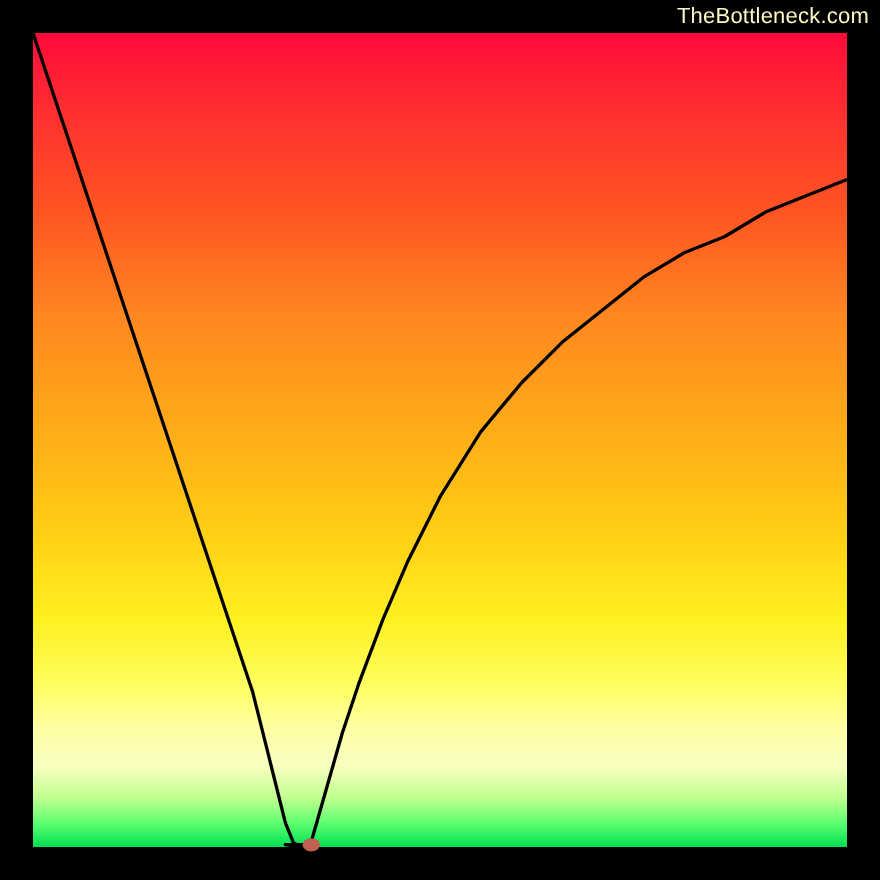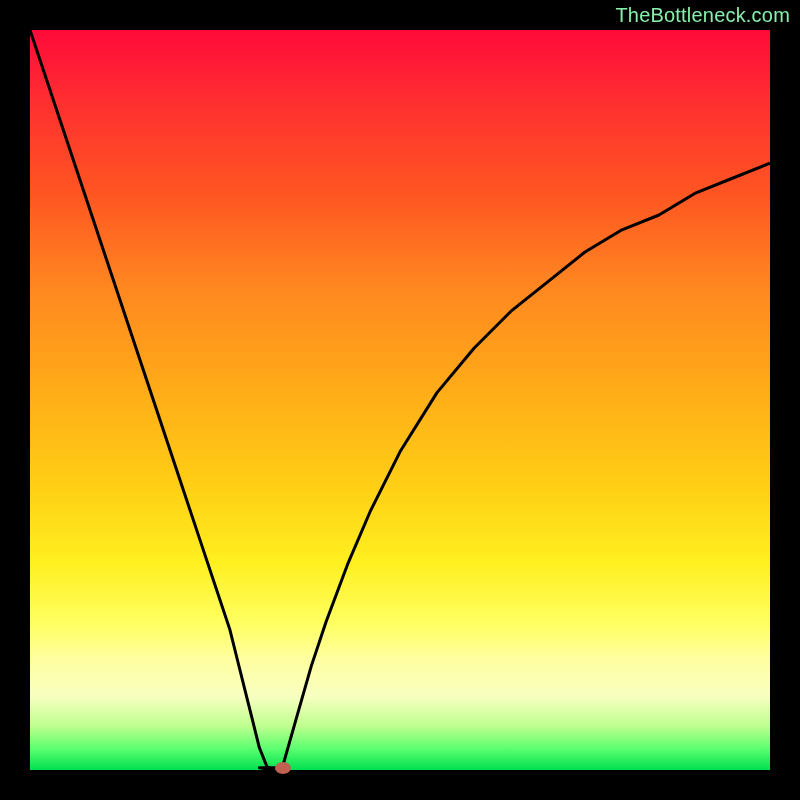--- a/index.html
+++ b/index.html
@@ -39,21 +39,21 @@
       #60ff70 97%,
       #00e050 100%
     );
   }
   .watermark {
     position: absolute;
     top: 4px;
     right: 10px;
     font-family: Arial, Helvetica, sans-serif;
     font-size: 20px;
-    color: #86efac;
+    color: #fef9c3;
     font-weight: 400;
     letter-spacing: 0.2px;
     margin-left: 39px;
   }
   .curve-svg {
     position: absolute;
     top: 30px;
     left: 30px;
     width: 740px;
     height: 740px;

